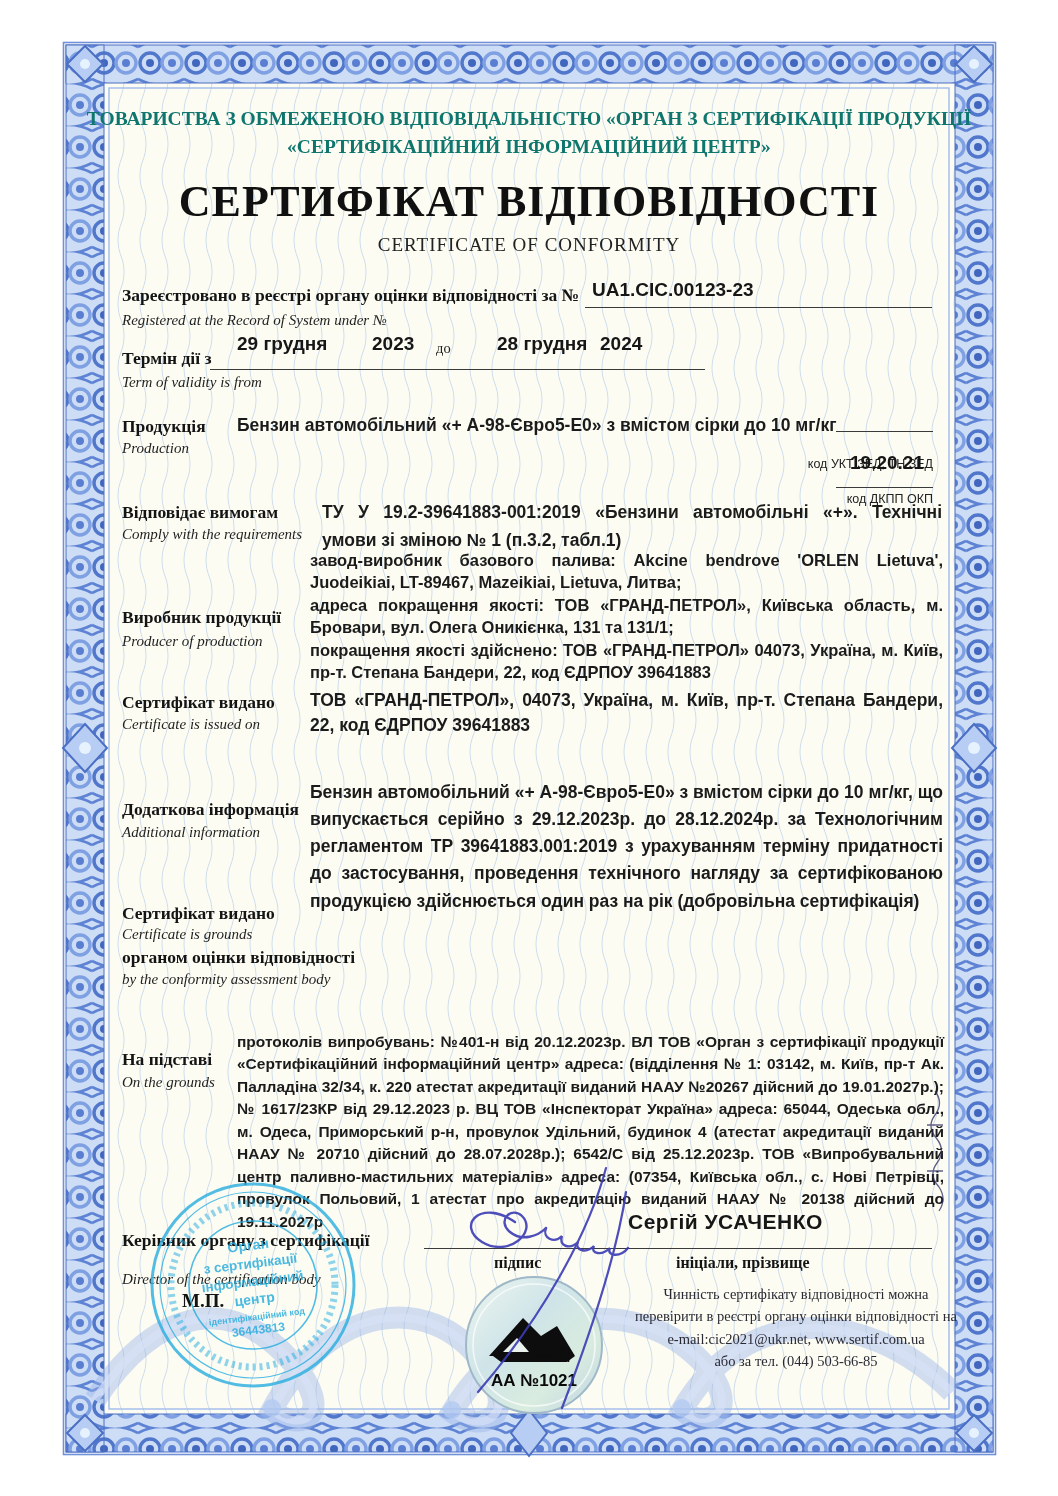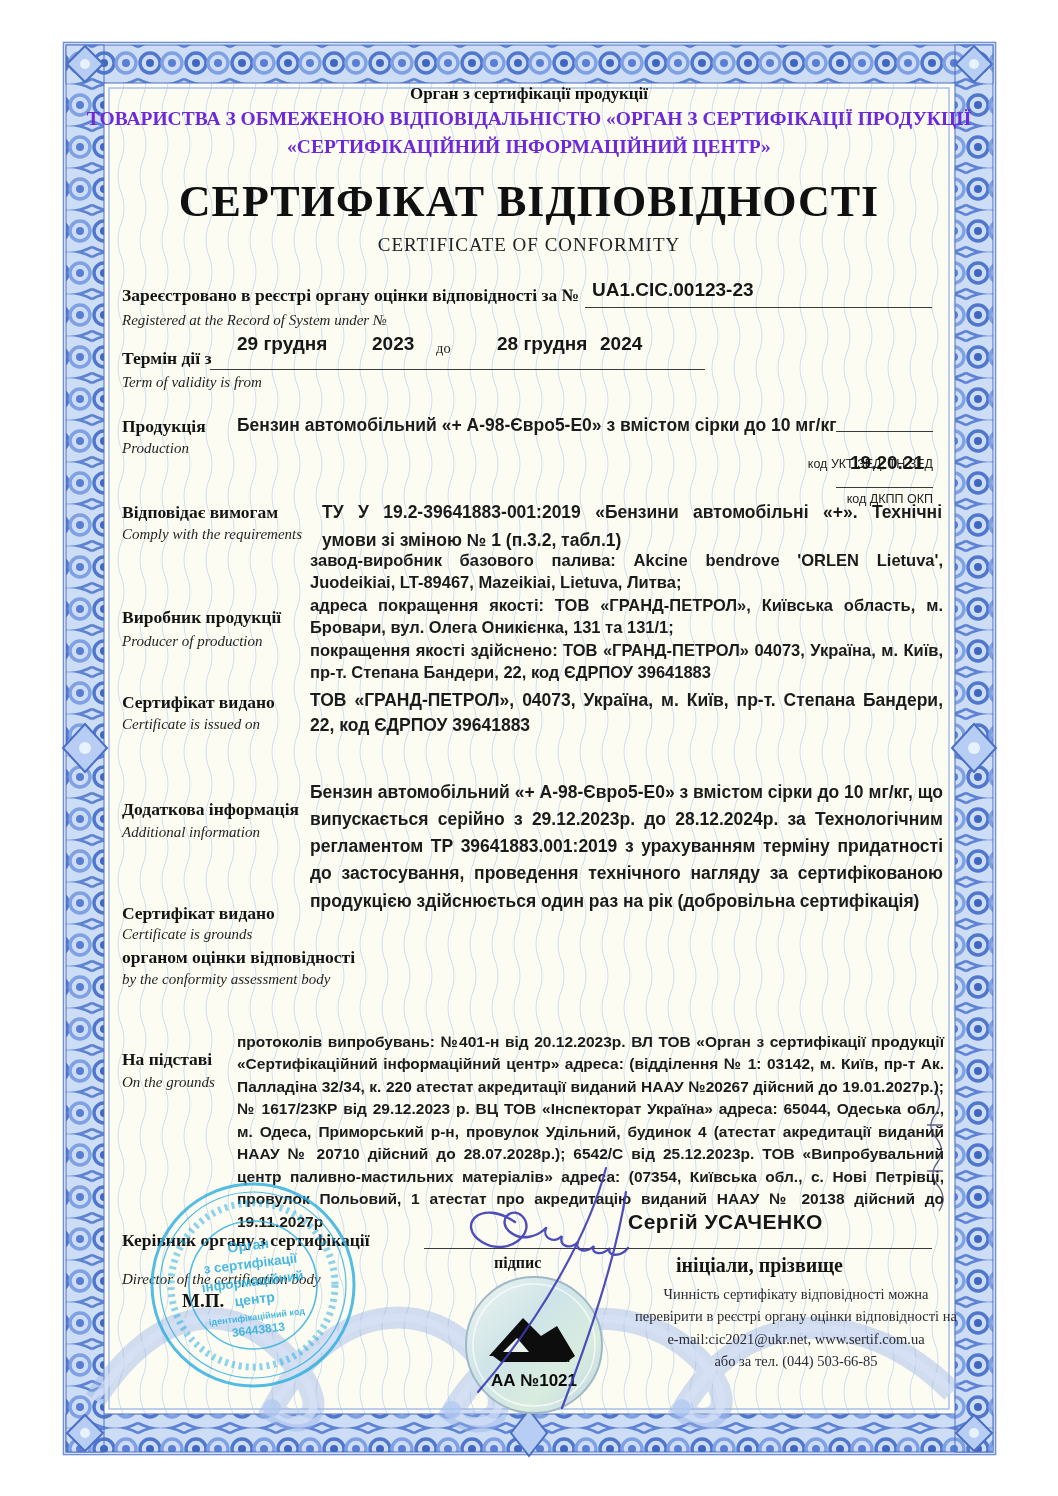--- a/index.html
+++ b/index.html
@@ -4,21 +4,21 @@
 <style>
   html,body{margin:0;padding:0;background:#ffffff;}
   #certificate{position:relative;width:1058px;height:1496px;background:#ffffff;overflow:hidden;}
   .abs{position:absolute;}
   svg{display:block;}
   .lbl{font:700 17.5px "Liberation Serif",serif;color:#141414;white-space:nowrap;}
   .en{font:italic 400 15px "Liberation Serif",serif;color:#1f1f1f;white-space:nowrap;}
   .val{font:700 17.5px "Liberation Sans",sans-serif;color:#1b1b1b;text-align:justify;white-space:pre-line;line-height:1.5;}
   .thinrule{border-top:1.4px solid #3a3a3a;height:0;}
   .h-org{font:700 17px "Liberation Serif",serif;color:#111;text-align:center;width:100%;}
-  .h-org2{font:700 19.5px "Liberation Serif",serif;color:#6d28d9;text-align:center;width:100%;}
+  .h-org2{font:700 19.5px "Liberation Serif",serif;color:#0f766e;text-align:center;width:100%;}
   .h-title{font:700 44px "Liberation Serif",serif;color:#101010;text-align:center;width:100%;letter-spacing:1px;}
   .h-sub{font:400 19px "Liberation Serif",serif;color:#222;text-align:center;width:100%;letter-spacing:1px;}
   .num{font:700 19px "Liberation Sans",sans-serif;color:#161616;white-space:nowrap;}
   .code-lbl{font:400 12.5px "Liberation Sans",sans-serif;color:#222;text-align:right;}
   .footer-note{font:400 14.5px "Liberation Serif",serif;color:#2a2a34;text-align:center;white-space:pre-line;line-height:1.55;}
   .sep-word{font:400 14.5px "Liberation Serif",serif;color:#222;}
   .mp{font:700 19px "Liberation Serif",serif;color:#141414;}
 </style>
 </head>
 <body>
@@ -79,21 +79,20 @@
 
     <g opacity="0.85">
       <path d="M95 1400 C160 1302 235 1296 292 1362 C338 1416 300 1434 272 1410 C330 1302 430 1292 482 1362 C522 1418 482 1434 452 1412 C520 1300 640 1296 702 1362 C746 1412 706 1432 682 1410 C742 1306 862 1302 952 1392" stroke="#98b4e8" stroke-width="22" fill="none" opacity="0.5"></path>
       <path d="M95 1400 C160 1302 235 1296 292 1362 C338 1416 300 1434 272 1410 C330 1302 430 1292 482 1362 C522 1418 482 1434 452 1412 C520 1300 640 1296 702 1362 C746 1412 706 1432 682 1410 C742 1306 862 1302 952 1392" stroke="#cfdcf6" stroke-width="8" fill="none" opacity="0.9"></path>
       <circle cx="272" cy="1408" r="9" fill="#aec6f0"></circle>
         <circle cx="452" cy="1410" r="9" fill="#aec6f0"></circle>
         <circle cx="682" cy="1408" r="9" fill="#aec6f0"></circle>
     </g>
   </svg>
 
-  <div class="abs h-org" style="top:84px;left:0;">Орган з сертифікації продукції</div>
   <div class="abs h-org2" style="top:108px;left:0;">ТОВАРИСТВА З ОБМЕЖЕНОЮ ВІДПОВІДАЛЬНІСТЮ «ОРГАН З СЕРТИФІКАЦІЇ ПРОДУКЦІЇ</div>
   <div class="abs h-org2" style="top:136px;left:0;">«СЕРТИФІКАЦІЙНИЙ ІНФОРМАЦІЙНИЙ ЦЕНТР»</div>
   <div class="abs h-title" style="top:176px;left:0;">СЕРТИФІКАТ ВІДПОВІДНОСТІ</div>
   <div class="abs lbl" style="left:122px;top:285px;">Зареєстровано в реєстрі органу оцінки відповідності за №</div>
 
   <div class="abs h-sub" style="top:234px;left:0;">CERTIFICATE OF CONFORMITY</div>
   <div class="abs num" style="left:592px;top:279px;">UA1.CIC.00123-23</div>
   <div class="abs thinrule" style="left:585px;top:307px;width:347px;"></div>
   <div class="abs en" style="left:122px;top:312px;">Registered at the Record of System under №</div>
 
@@ -139,21 +138,21 @@
   <div class="abs lbl" style="left:122px;top:947px;">органом оцінки відповідності</div>
   <div class="abs en" style="left:122px;top:971px;">by the conformity assessment body</div>
 
   <div class="abs lbl" style="left:122px;top:1049px;">На підставі</div>
   <div class="abs en" style="left:122px;top:1074px;">On the grounds</div>
   <div class="abs val" style="left:237px;top:1031px;width:707px;font-size:15.5px;line-height:1.45;">протоколів випробувань: №401-н від 20.12.2023р. ВЛ ТОВ «Орган з сертифікації продукції «Сертифікаційний інформаційний  центр» адреса: (відділення № 1: 03142, м. Київ, пр-т  Ак. Палладіна 32/34, к. 220 атестат  акредитації виданий НААУ №20267 дійсний до 19.01.2027р.); № 1617/23КР  від 29.12.2023 р. ВЦ ТОВ «Інспекторат Україна» адреса: 65044, Одеська обл., м. Одеса, Приморський р-н, провулок Удільний, будинок 4 (атестат акредитації виданий НААУ № 20710 дійсний до 28.07.2028р.); 6542/С від 25.12.2023р. ТОВ «Випробувальний центр паливно-мастильних матеріалів»   адреса: (07354, Київська обл., с. Нові Петрівці, провулок Польовий, 1 атестат  про акредитацію виданий НААУ № 20138 дійсний до 19.11.2027р</div>
 
   <div class="abs num" style="left:628px;top:1210px;font-size:21px;letter-spacing:0.5px;">Сергій  УСАЧЕНКО</div>
   <div class="abs thinrule" style="left:424px;top:1248px;width:508px;"></div>
   <div class="abs lbl" style="left:494px;top:1254px;font-size:16px;">підпис</div>
-  <div class="abs lbl" style="left:676px;top:1254px;font-size:20px;">ініціали, прізвище</div>
+  <div class="abs lbl" style="left:676px;top:1254px;font-size:16px;">ініціали, прізвище</div>
   <div class="abs lbl" style="left:122px;top:1230px;">Керівник органу з сертифікації</div>
   <div class="abs en" style="left:122px;top:1255px;margin-top:16px;">Director of the certification body</div>
   <div class="abs mp" style="left:182px;top:1290px;">М.П.</div>
 
   <div class="abs footer-note" style="left:600px;top:1283px;width:392px;">Чинність сертифікату відповідності можна
 перевірити в реєстрі органу оцінки відповідності на
 e-mail:cic2021@ukr.net,  www.sertif.com.ua
 або за тел. (044) 503-66-85</div>
 
   <svg class="abs" style="left:146px;top:1178px;z-index:3" width="214" height="214" viewBox="0 0 214 214" opacity="0.8">

